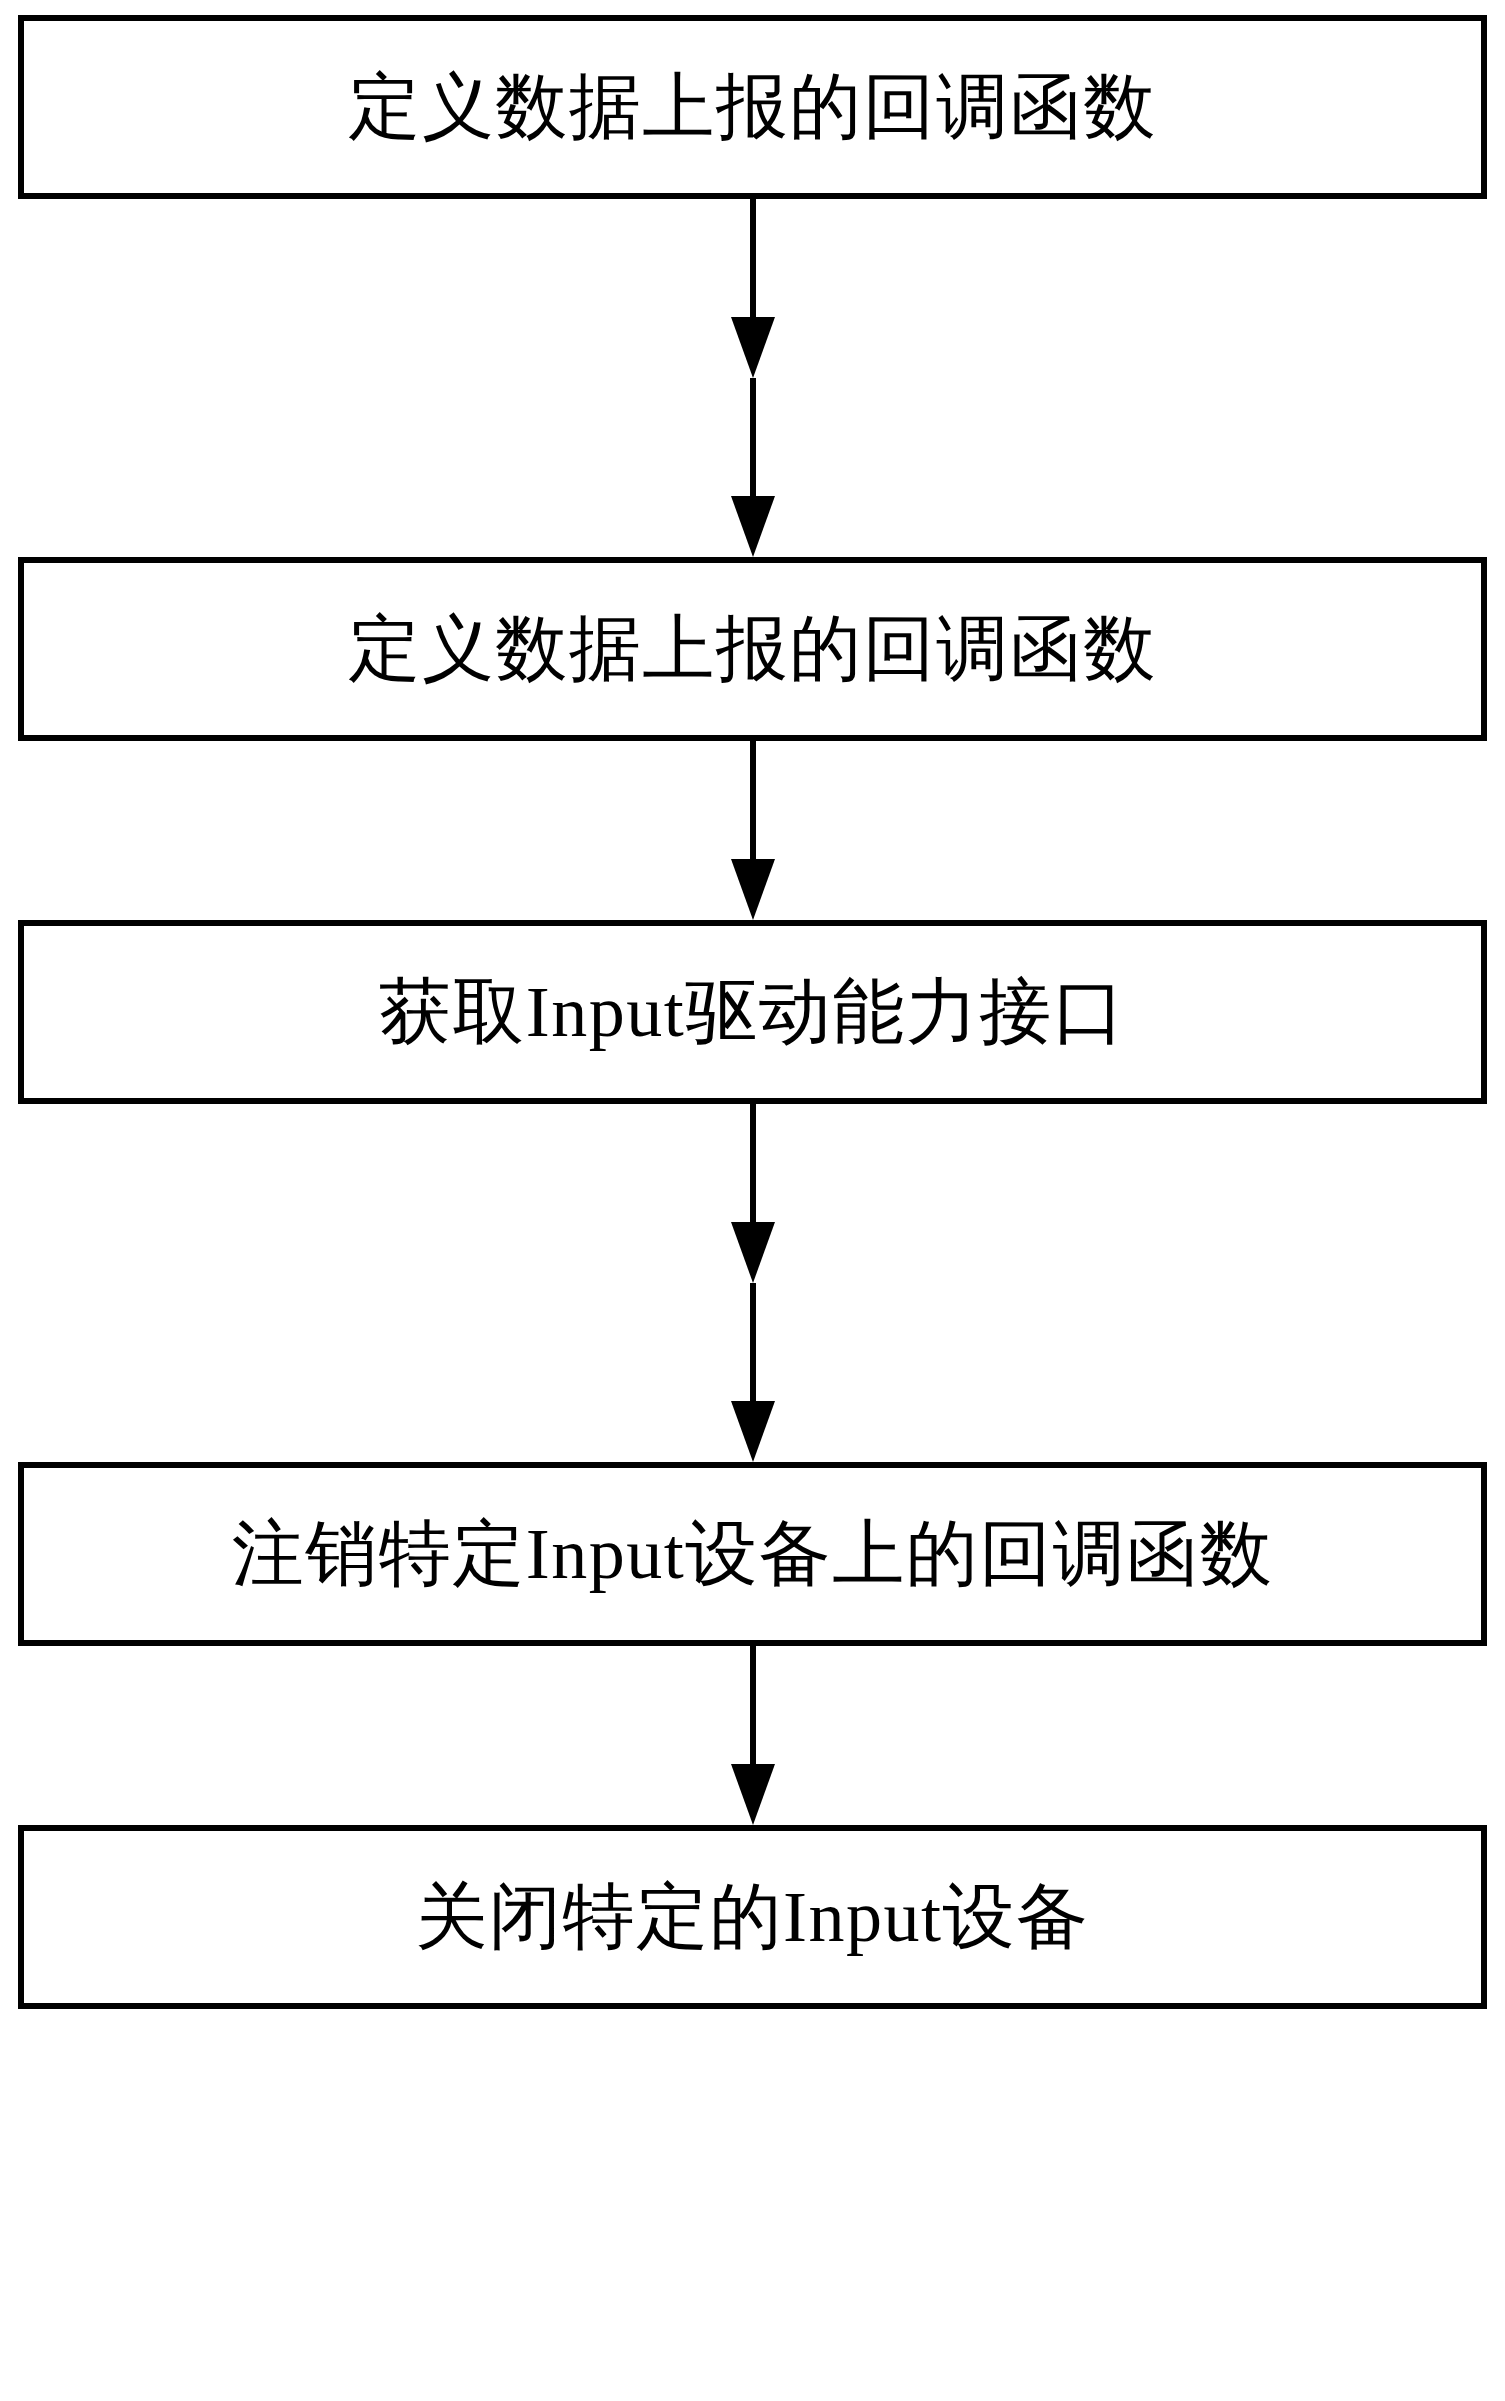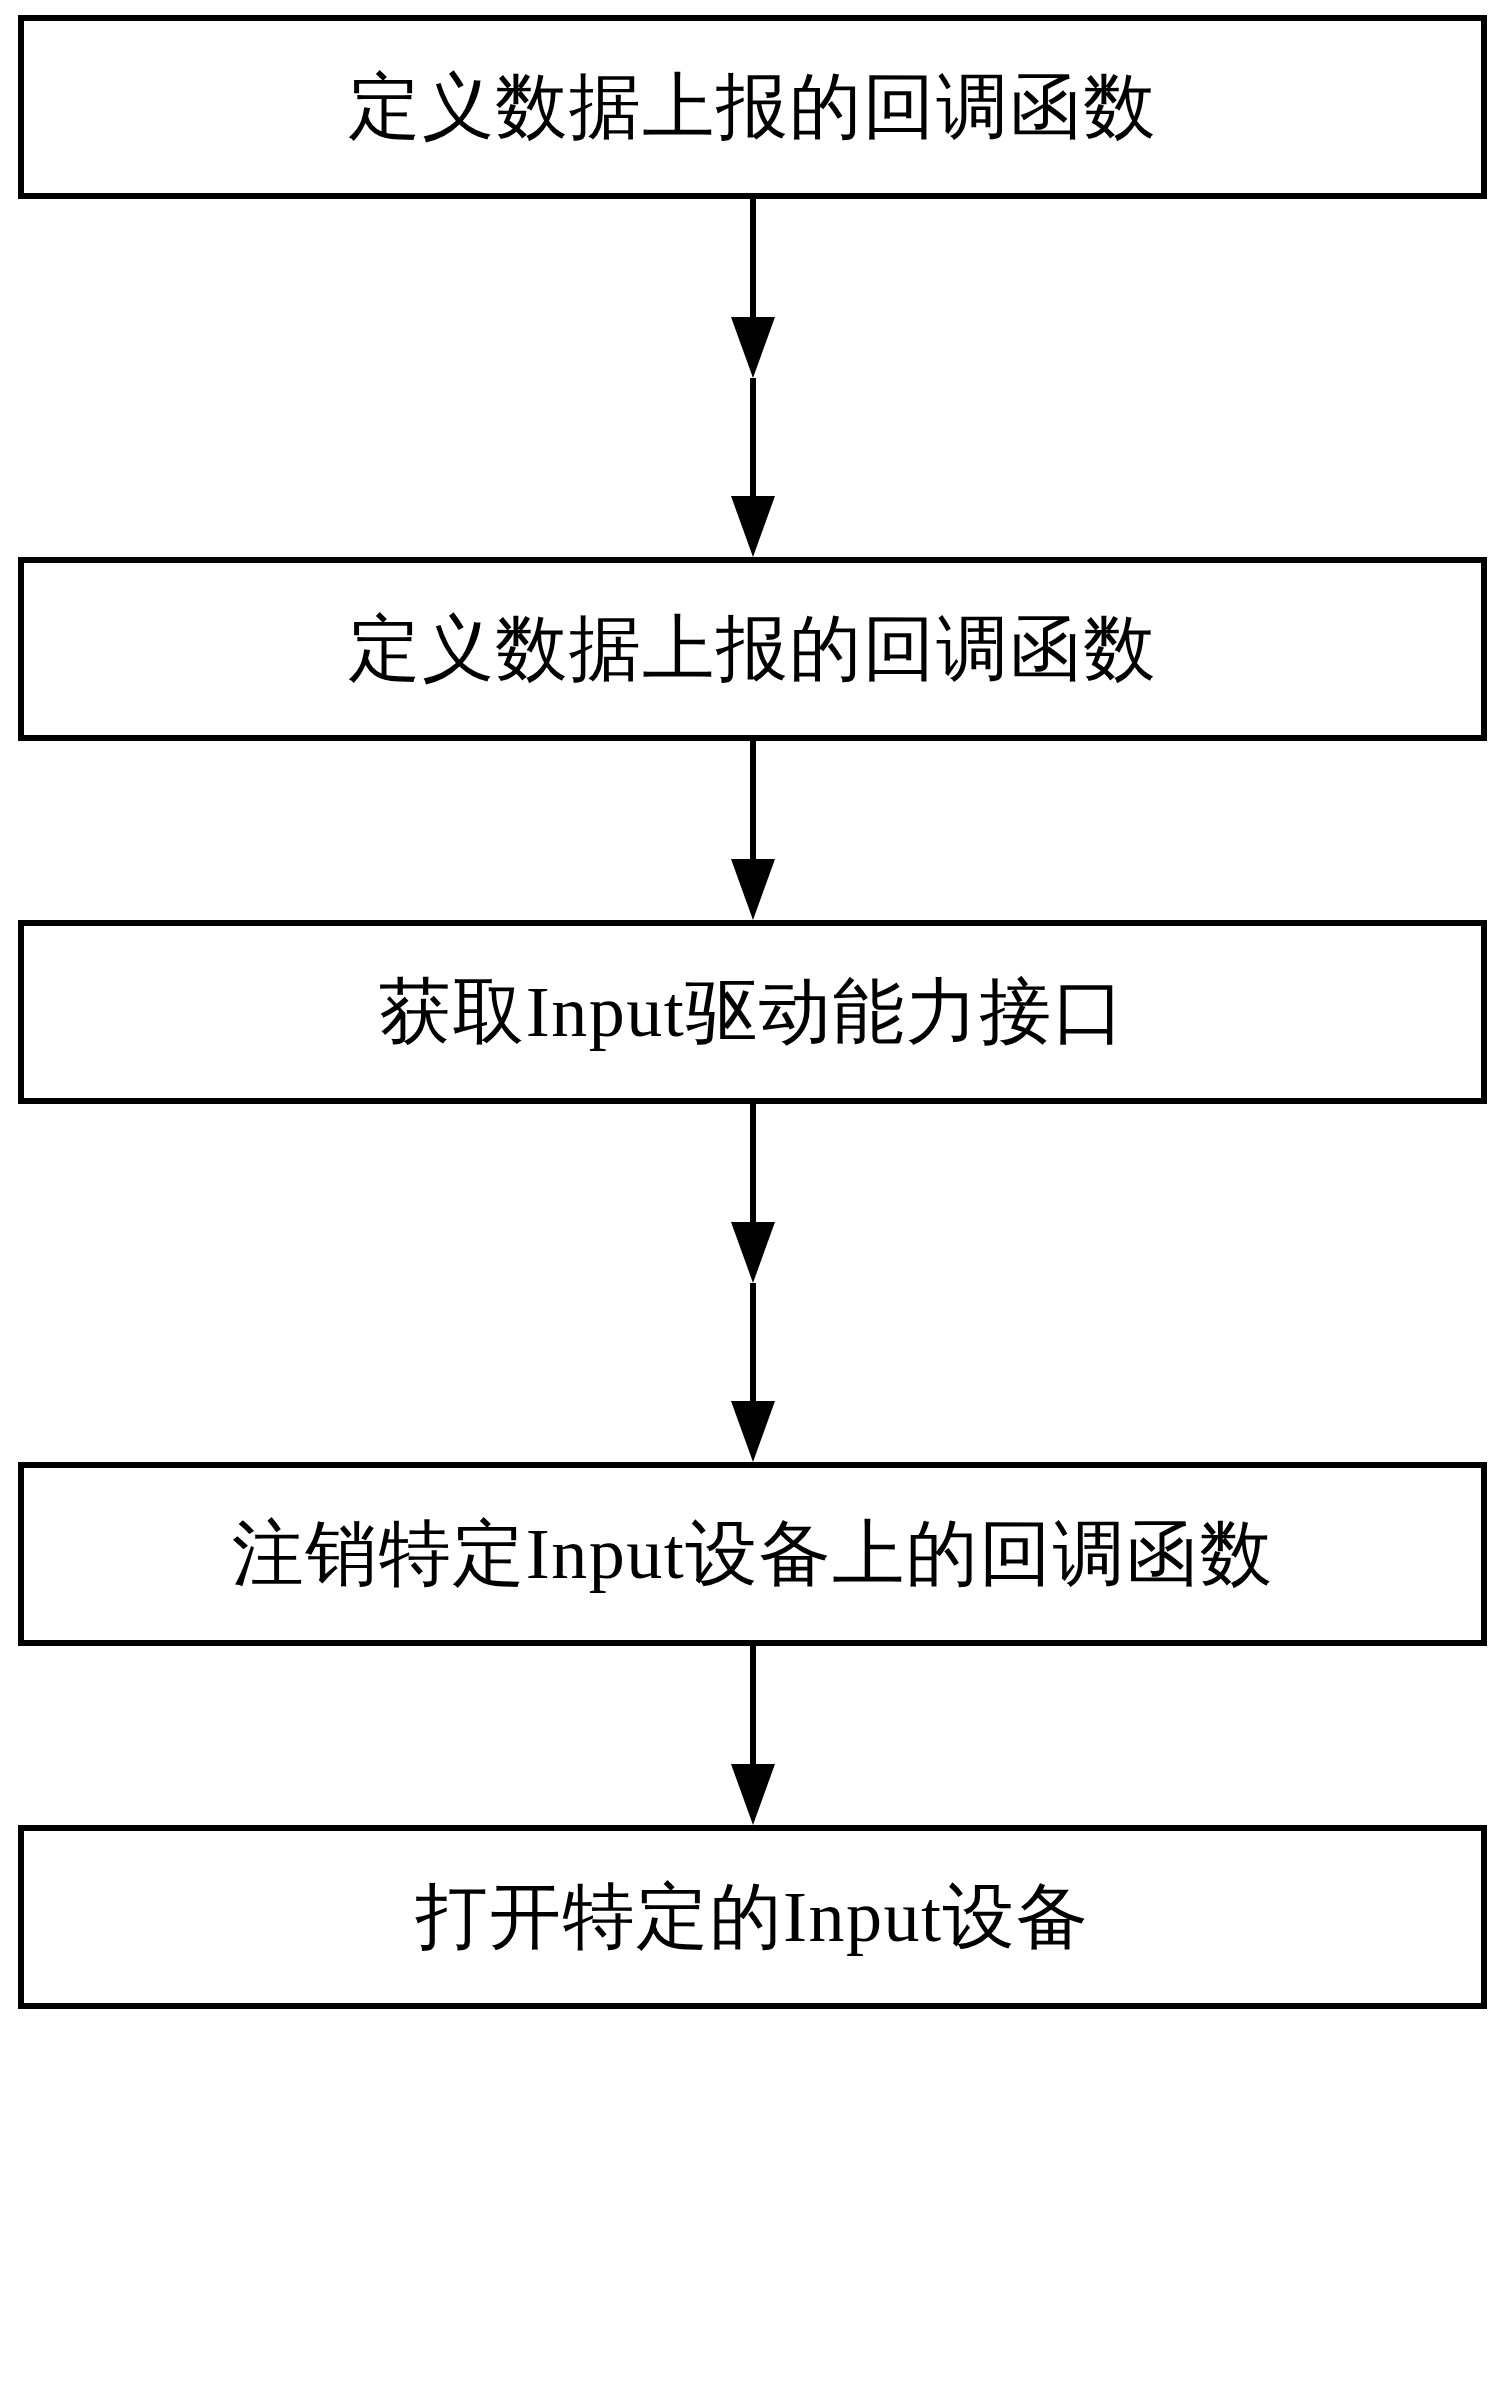--- a/index.html
+++ b/index.html
@@ -105,18 +105,18 @@
     <div class="flow-box">
       <span class="label">注销特定Input设备上的回调函数</span>
     </div>
 
     <div class="connector">
       <div class="shaft"></div>
       <div class="head"></div>
     </div>
 
     <div class="flow-box">
-      <span class="label">打开特定的Input设备</span>
+      <span class="label">关闭特定的Input设备</span>
     </div>
 
   </div>
 </div>
 
 
 </body></html>

